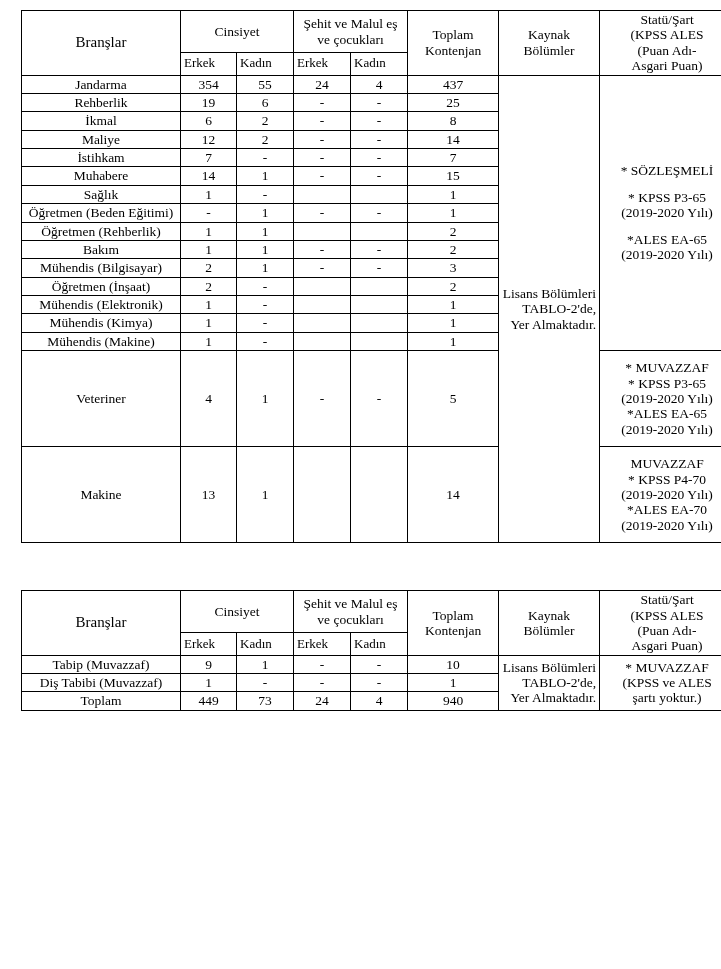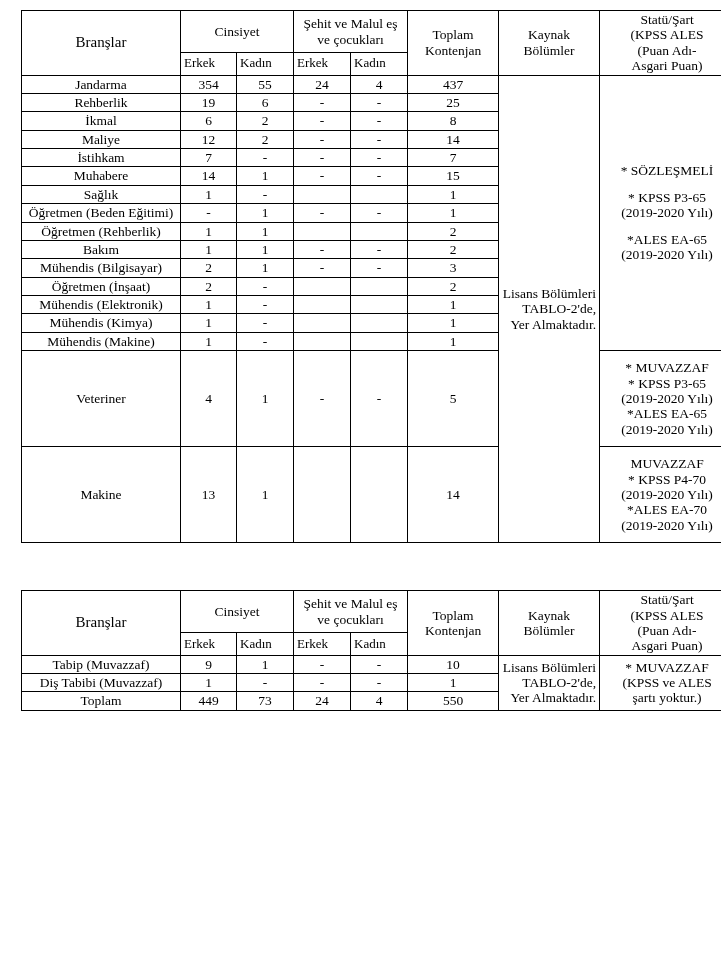--- a/index.html
+++ b/index.html
@@ -354,18 +354,18 @@
         <td class="c-num">-</td>
         <td class="c-num">-</td>
         <td class="c-num">1</td>
       </tr>
       <tr>
         <td class="c-brans c-total">Toplam</td>
         <td class="c-num c-total">449</td>
         <td class="c-num c-total">73</td>
         <td class="c-num c-total">24</td>
         <td class="c-num c-total">4</td>
-        <td class="c-num c-total">550</td>
+        <td class="c-num c-total">940</td>
       </tr>
     </tbody>
   </table>
 
 </div>
 
 </body></html>

